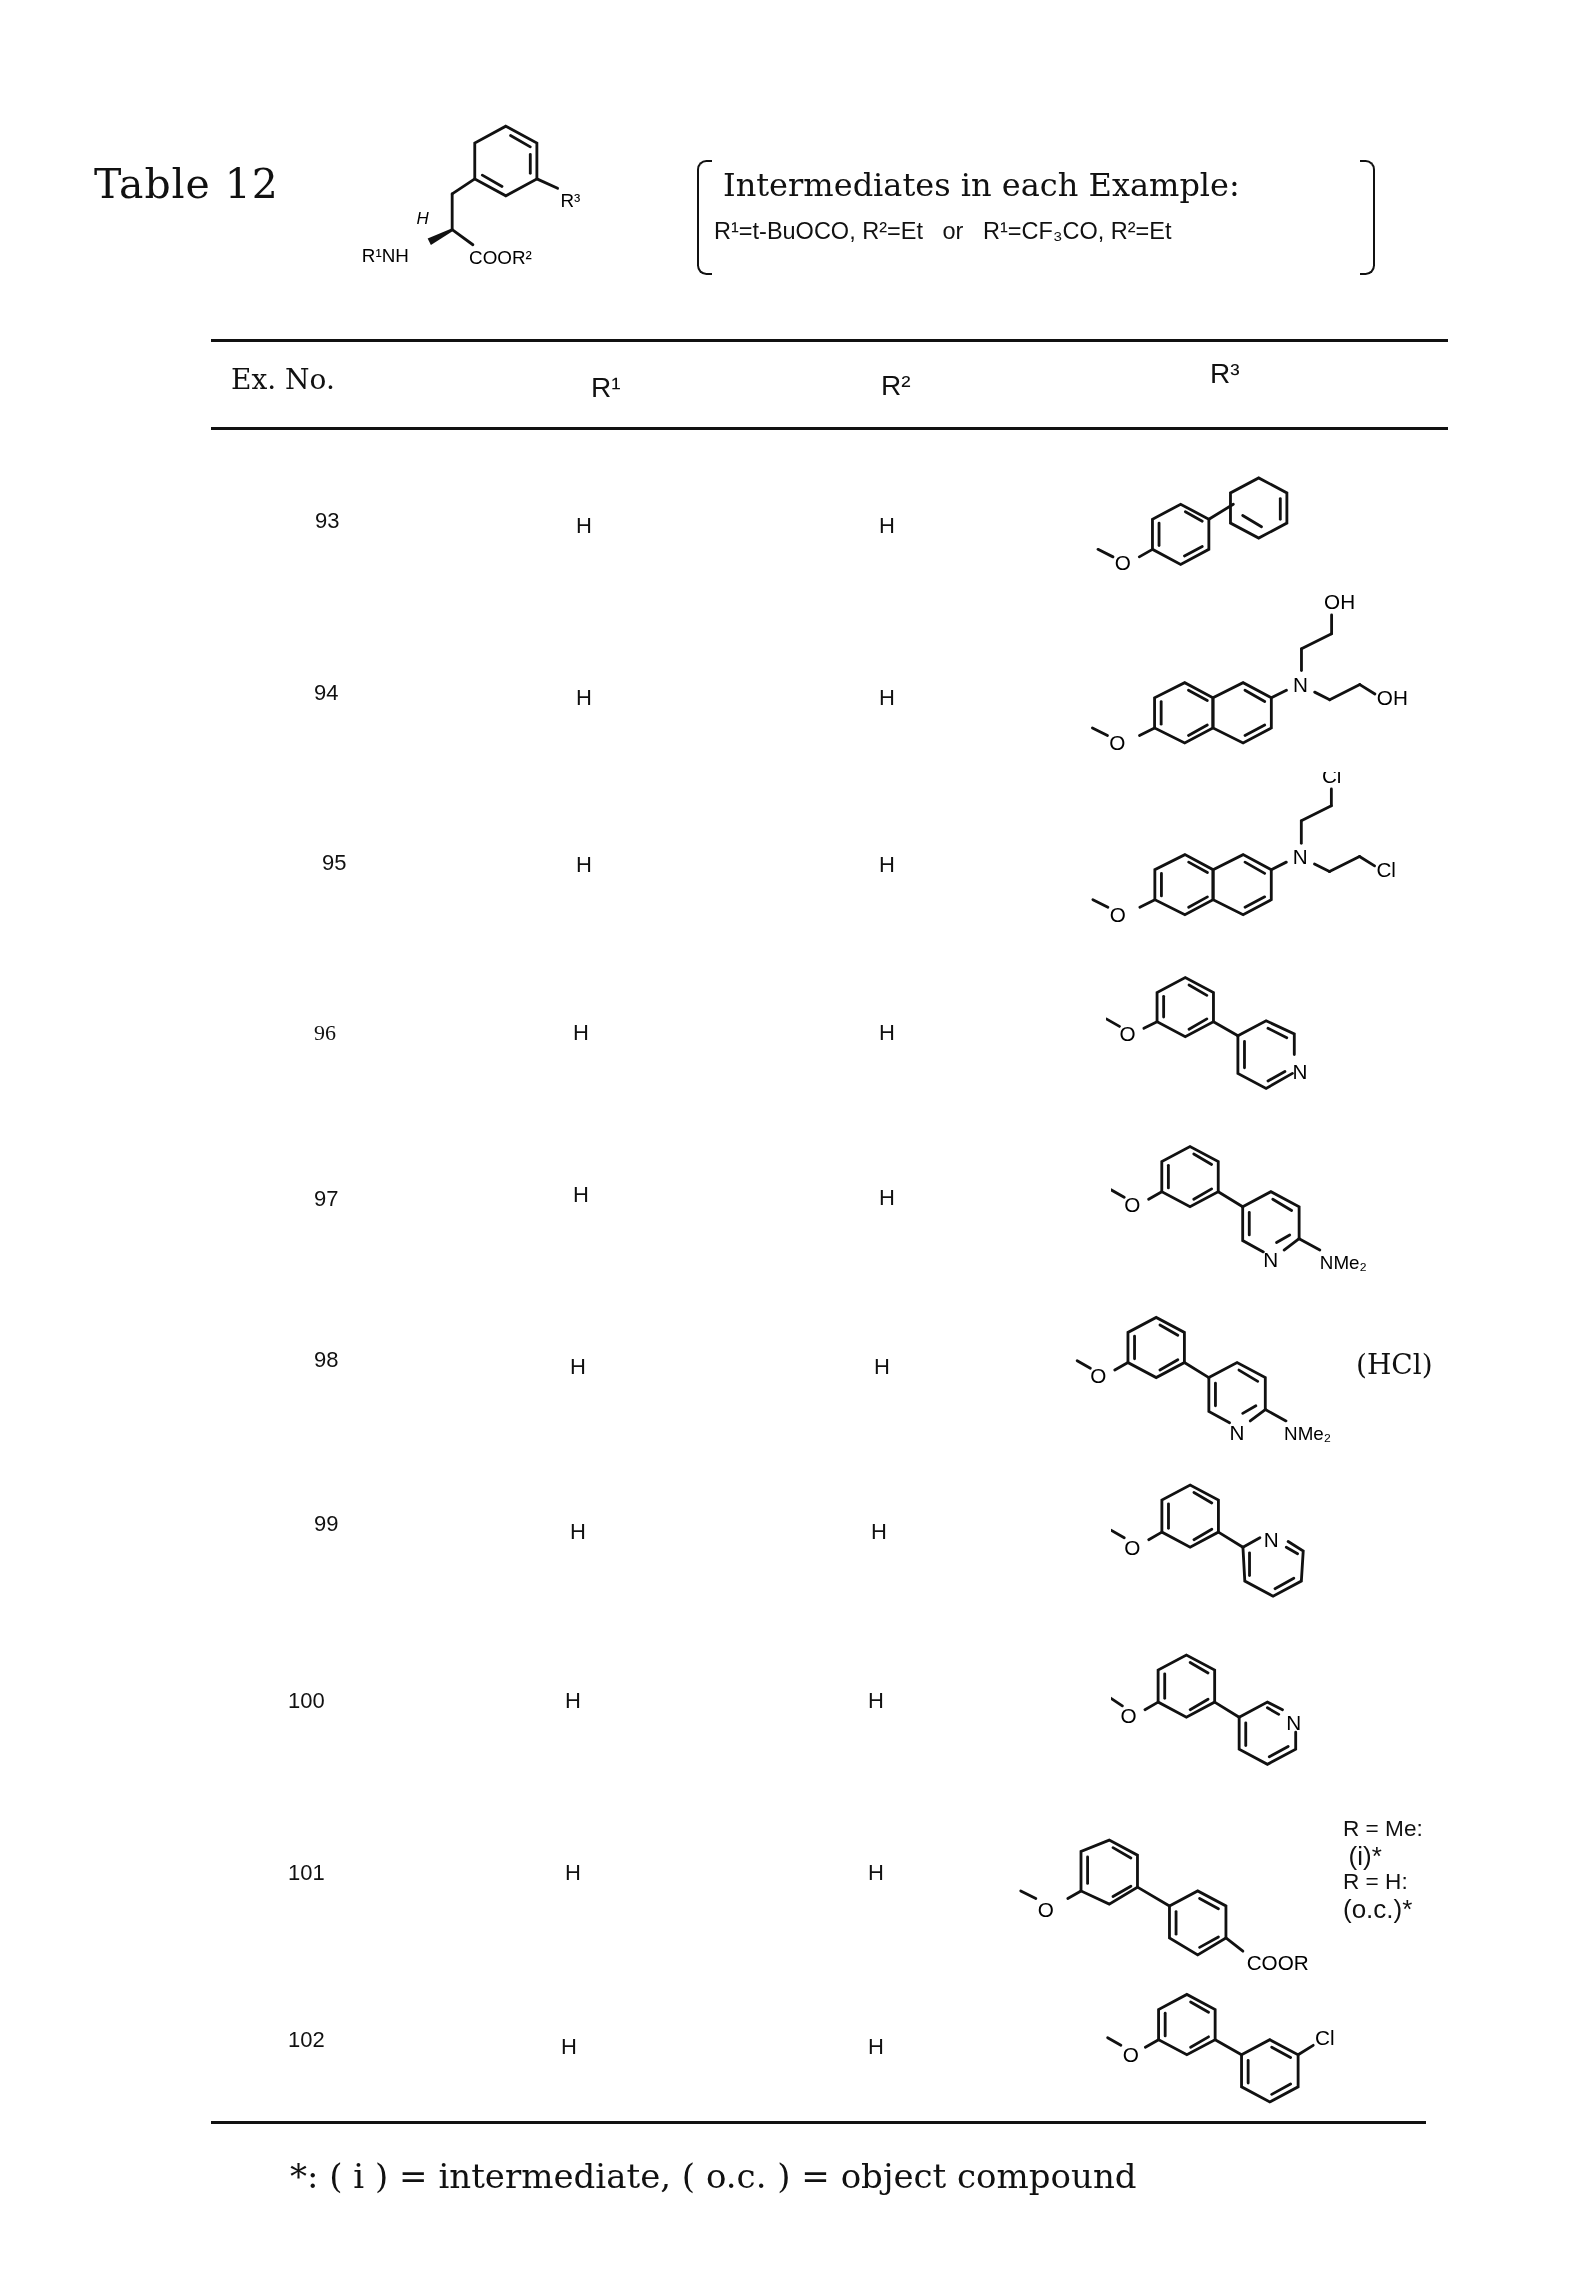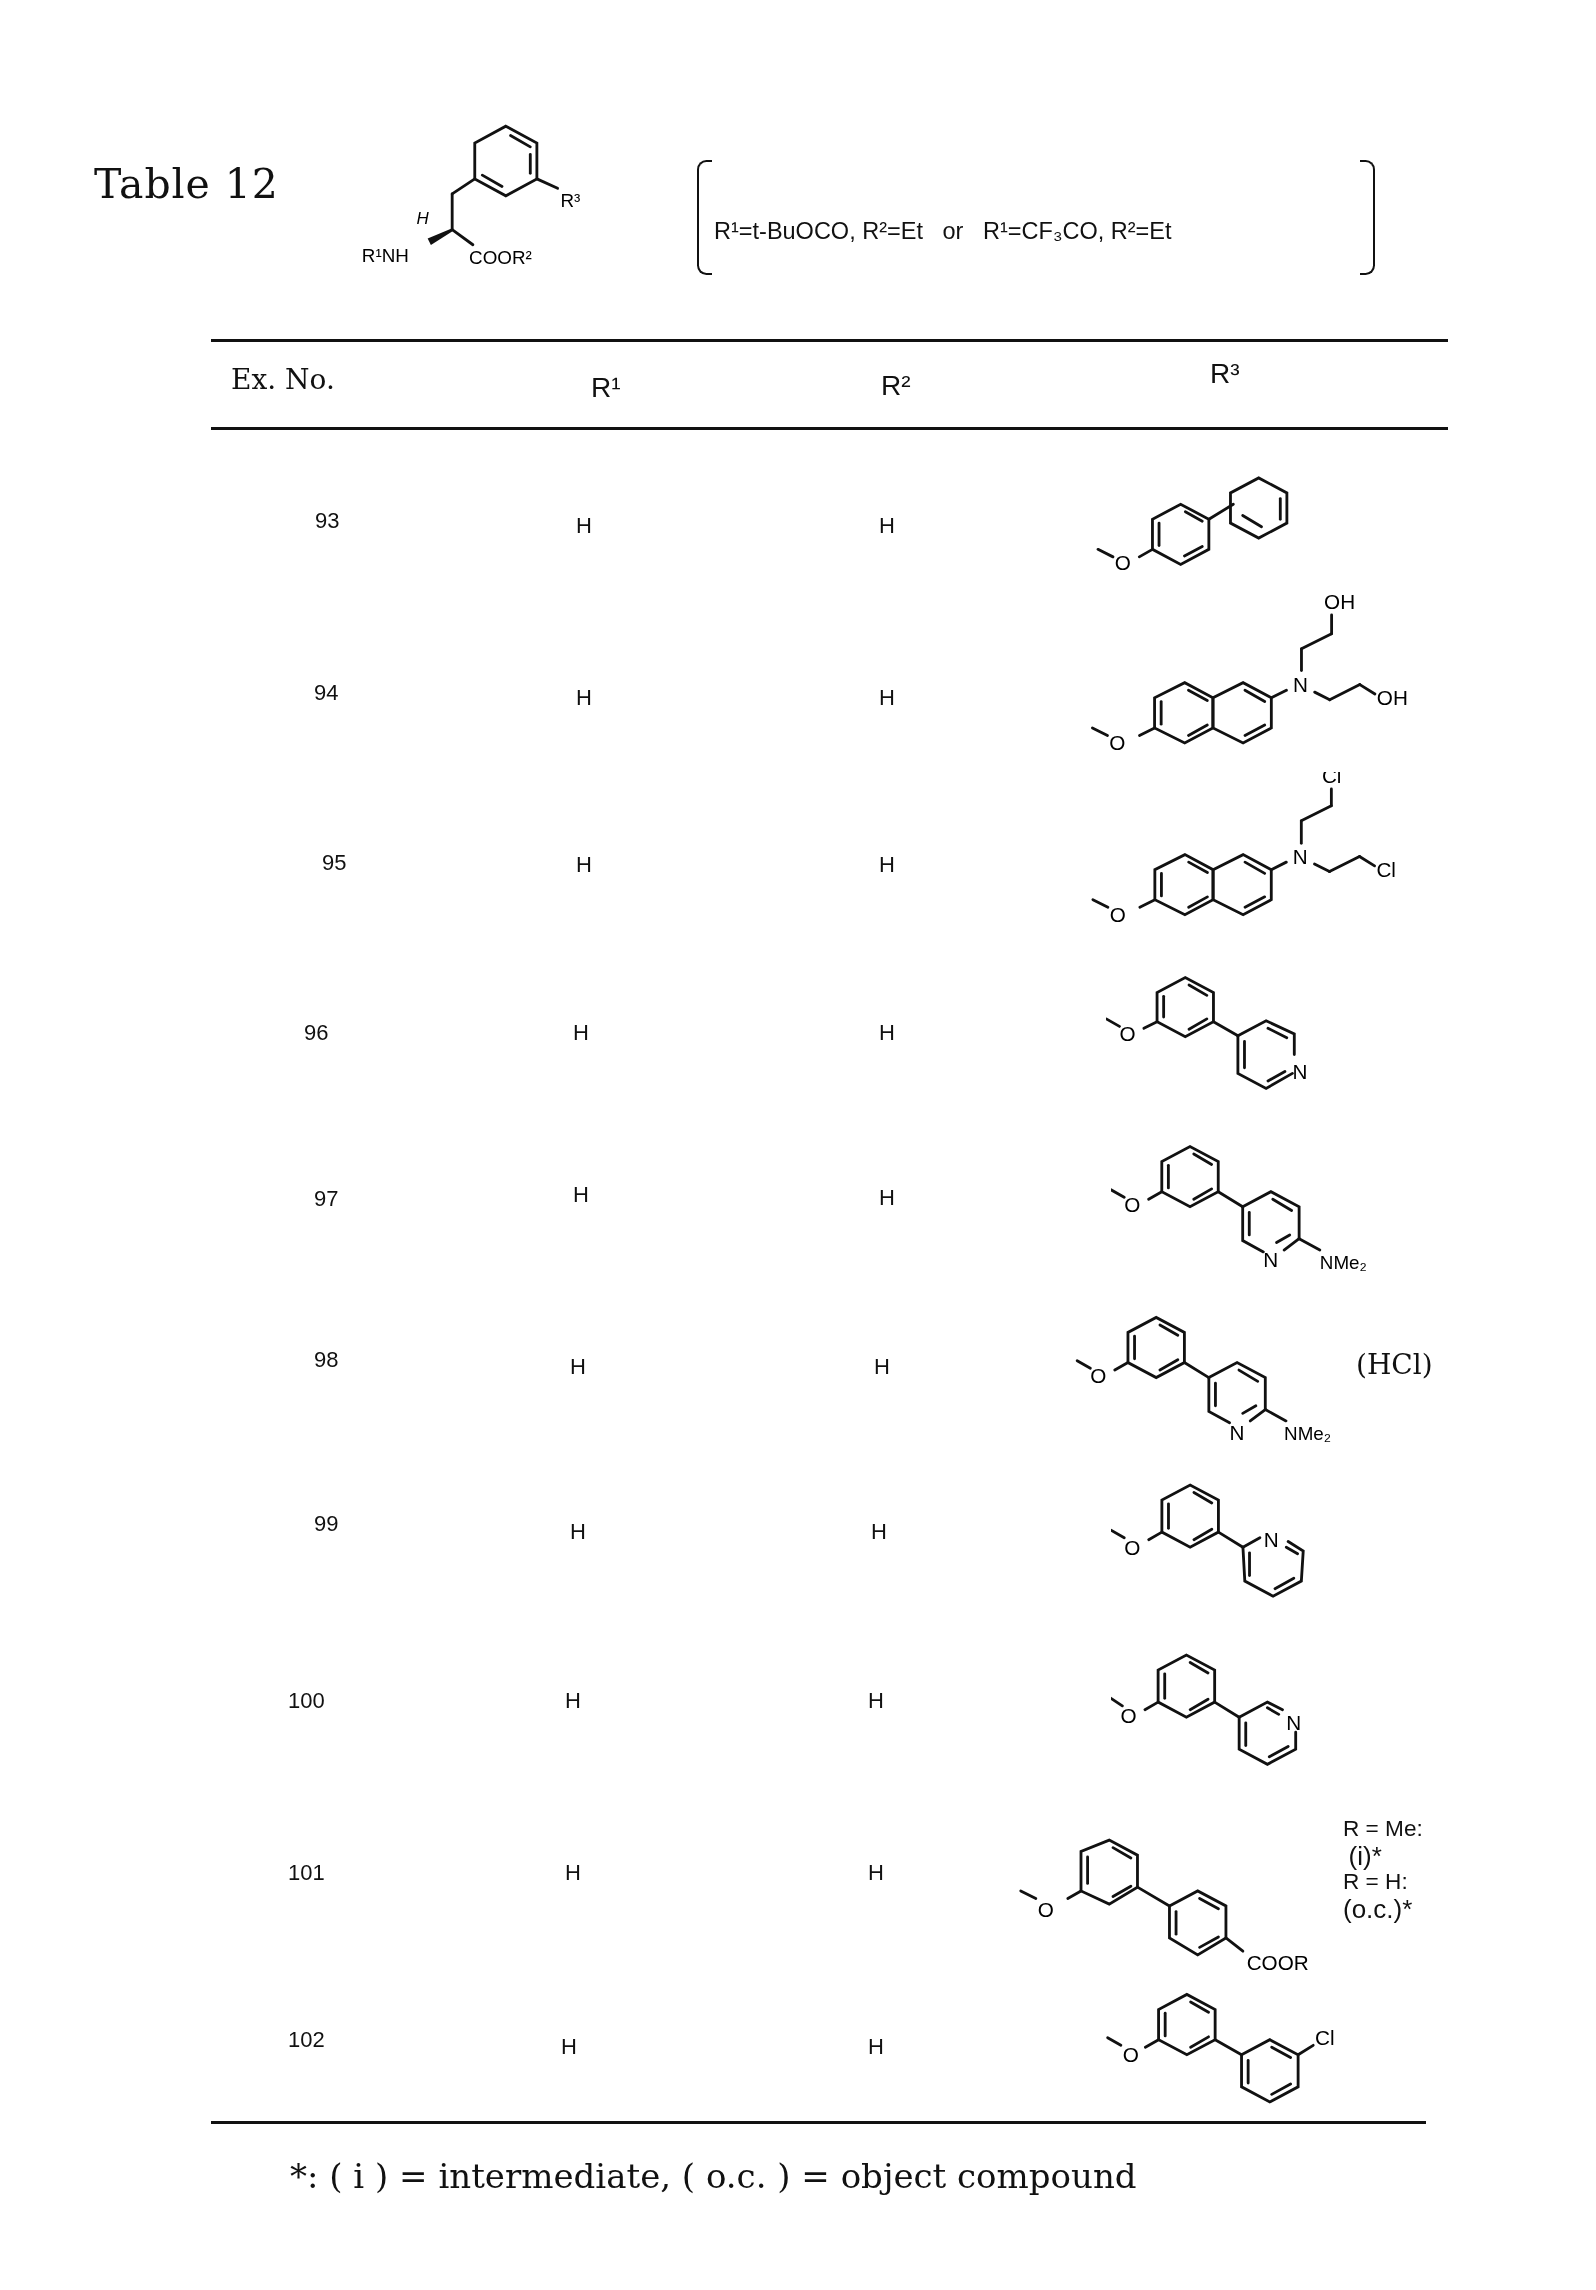--- a/index.html
+++ b/index.html
@@ -47,20 +47,21 @@
   </g>
   <text x="265" y="100" font-size="20">R³</text>
   <text x="112" y="118" font-size="18" font-style="italic">H</text>
   <text x="54" y="158" font-size="20">R¹NH</text>
   <text x="168" y="160" font-size="20">COOR²</text>
 </svg>
 
 <div class="abs note">
   <div class="br l"></div>
   <div class="br r"></div>
+  <div class="l1">Intermediates in each Example:</div>
   <div class="l2">
     <span>R¹=t-BuOCO, R²=Et</span>
     &nbsp;&nbsp;<span>or</span>&nbsp;&nbsp;
     <span>R¹=CF₃CO, R²=Et</span>
   </div>
 </div>
 
 <div class="rule" style="top:339px;"></div>
 <div class="rule" style="top:427px;"></div>
 <div class="rule" style="top:2121px; left:211px; width:1215px;"></div>
@@ -79,21 +80,21 @@
   <div class="cell" style="left:314px; top:680px;">94</div>
   <div class="cell" style="left:576px; top:685px;">H</div>
   <div class="cell" style="left:879px; top:685px;">H</div>
 </div>
 <div>
   <div class="cell" style="left:322px; top:850px;">95</div>
   <div class="cell" style="left:576px; top:852px;">H</div>
   <div class="cell" style="left:879px; top:852px;">H</div>
 </div>
 <div>
-  <div class="cell" style="left:304px; top:1020px;">96</div>
+  <div class="cell" style="left:314px; top:1020px;font-family:Liberation Serif, serif;">96</div>
   <div class="cell" style="left:573px; top:1020px;">H</div>
   <div class="cell" style="left:879px; top:1020px;">H</div>
 </div>
 <div>
   <div class="cell" style="left:314px; top:1186px;">97</div>
   <div class="cell" style="left:573px; top:1182px;">H</div>
   <div class="cell" style="left:879px; top:1185px;">H</div>
 </div>
 <div>
   <div class="cell" style="left:314px; top:1347px;">98</div>

